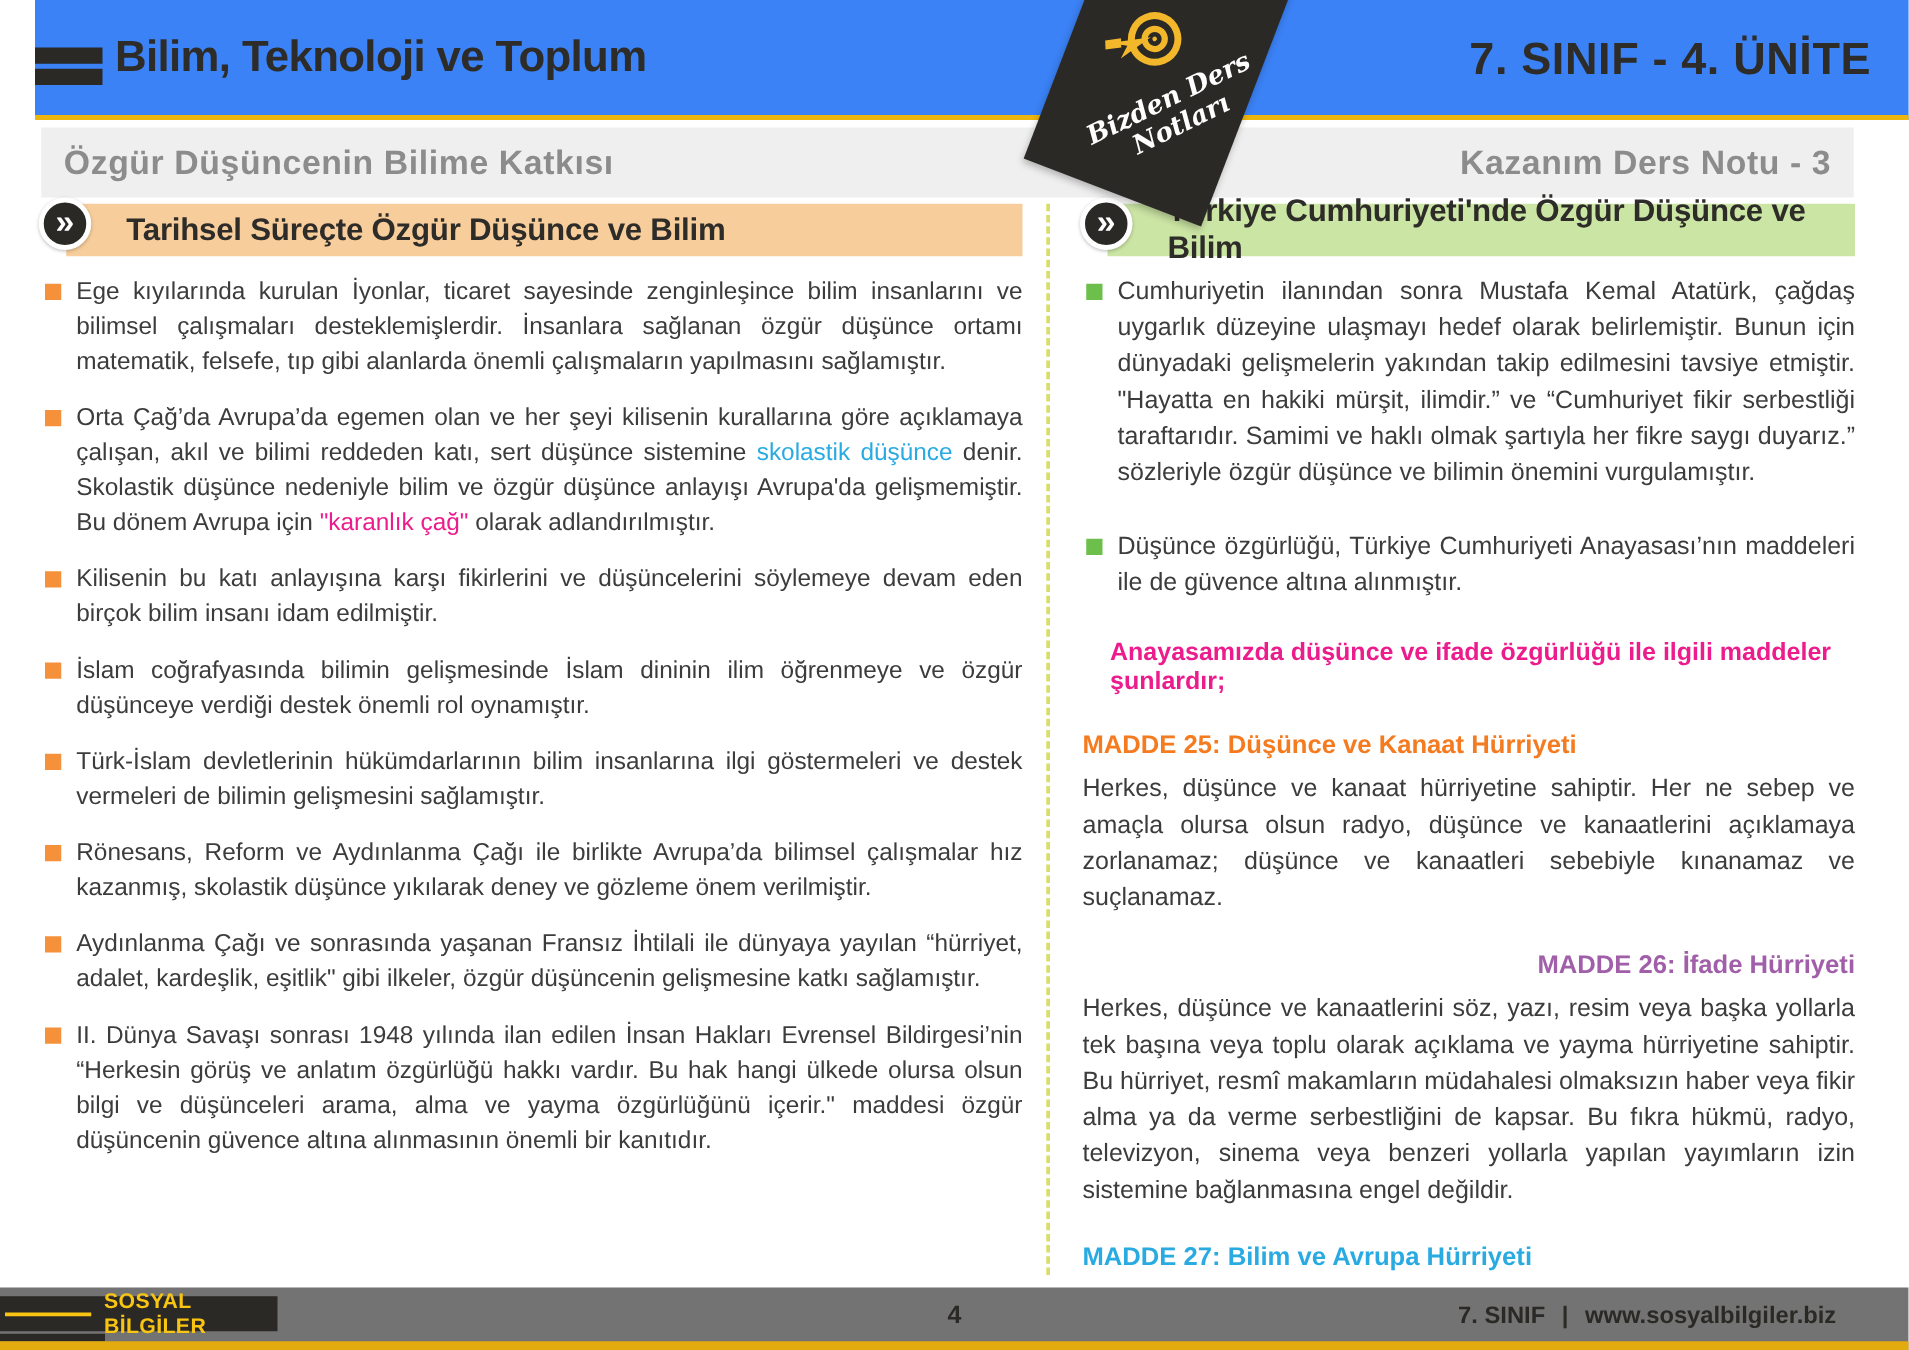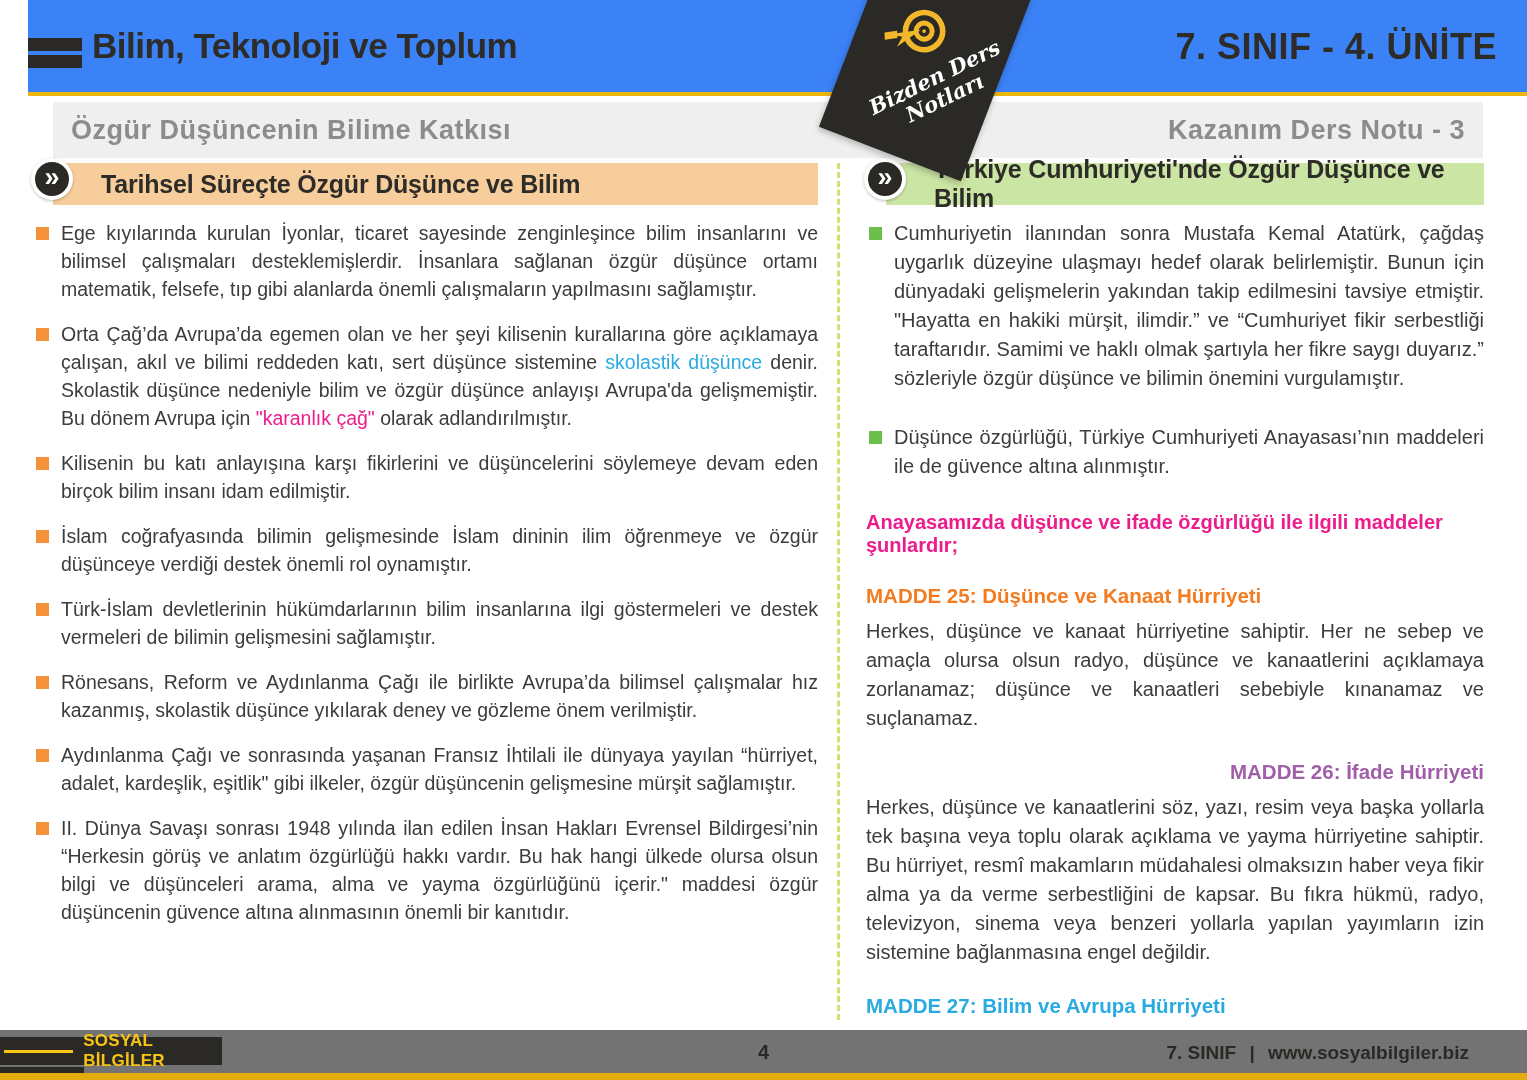--- a/index.html
+++ b/index.html
@@ -12,21 +12,21 @@
              border-bottom:4px solid #EDB60F; z-index:1;margin-left:28px; }
   .eqbars { position:absolute; left:0; top:38px; }
   .eqbars .b { width:54px; height:13px; background:#2B2926; margin-bottom:4px; }
   .main-title { position:absolute; left:64px; top:26px; font-size:35px; font-weight:bold;
                 color:#2E2C29; letter-spacing:-0.5px; }
   .unit-title { position:absolute; right:58px; top:26px; font-size:36px; font-weight:bold;
                 color:#2E2C29; letter-spacing:0.5px; }
 
   
   .subbar { position:absolute; left:33px; right:44px; top:102px; height:56px; background:#EFEFEF;
-            display:flex; align-items:center; justify-content:space-between; padding:0 18px; z-index:1;margin-left:20px; }
+            display:flex; align-items:center; justify-content:space-between; padding:0 18px; z-index:1; }
   .subbar .t { font-size:27px; font-weight:bold; color:#8C8C8C; letter-spacing:0.5px; }
 
   
   .ribbon { position:absolute; left:868px; top:-138px; width:152px; height:302px; background:#2B2926;
             transform:rotate(21deg); z-index:6; box-shadow:0 3px 6px rgba(0,0,0,.25); }
   .ribbon-inner { position:absolute; left:-20px; right:-20px; top:142px; text-align:center;
                   transform:rotate(-43deg); }
   .ribbon-inner svg { width:70px; height:62px; }
   .brand-script { color:#fff; font-family:"DejaVu Serif","Liberation Serif",serif; font-style:italic;
                   font-weight:bold; font-size:21px; line-height:23px; transform:rotate(-4deg); }
@@ -49,21 +49,21 @@
   .badge span { margin-top:-4px; }
 
   ul.blist { list-style:none; margin-top:14px; }
   ul.blist li { position:relative; padding-left:28px; text-align:justify; color:#3C3C3C; }
   .col-left  ul.blist li { font-size:19.5px; line-height:28px; margin-bottom:17px; }
   .col-right ul.blist li { font-size:20px;   line-height:29px; margin-bottom:30px; }
   ul.blist .marker { position:absolute; left:3px; top:8px; width:13px; height:13px; }
   .col-left  ul.blist .marker { background:#F5913A; }
   .col-right ul.blist .marker { background:#6CBF4B; }
 
-  .intro-line { margin-top:14px; font-size:20px; font-weight:bold; color:#EC1C8D; }
+  .intro-line { margin-top:14px; font-size:20px; font-weight:bold; color:#EC1C8D;margin-left:22px; }
   .articles h3 { margin-top:27px; font-size:20.5px; font-weight:bold; }
   .articles p  { margin-top:9px; font-size:20px; line-height:29px; color:#3C3C3C; text-align:justify; }
 
   
   .footer { position:absolute; left:0; bottom:0; width:100%; height:50px; background:#737373; z-index:3; }
   .footer::after { content:""; position:absolute; left:0; bottom:0; width:100%; height:7px; background:#E3AB0E; }
   .brandbox { position:absolute; left:0; top:7px; width:222px; height:28px; background:#2B2926;
               display:flex; align-items:center; }
   .brandbox .line { width:78px; height:3px; background:#F9C513; margin-left:4px; }
   .brandbox .txt { color:#F9C513; font-weight:bold; font-size:17px; margin-left:10px; letter-spacing:0.3px; }
@@ -117,21 +117,21 @@
           </div>
         <div class="bar">Tarihsel Süreçte Özgür Düşünce ve Bilim</div>
       </div>
       <ul class="blist">
           <li><span class="marker"></span><span><span>Ege kıyılarında kurulan İyonlar, ticaret sayesinde zenginleşince bilim insanlarını ve bilimsel çalışmaları desteklemişlerdir. İnsanlara sağlanan özgür düşünce ortamı matematik, felsefe, tıp gibi alanlarda önemli çalışmaların yapılmasını sağlamıştır.</span></span></li>
           <li><span class="marker"></span><span><span>Orta Çağ’da Avrupa’da egemen olan ve her şeyi kilisenin kurallarına göre açıklamaya çalışan, akıl ve bilimi reddeden katı, sert düşünce sistemine </span><span style="color: rgb(41, 171, 226);">skolastik düşünce</span><span> denir. Skolastik düşünce nedeniyle bilim ve özgür düşünce anlayışı Avrupa'da gelişmemiştir. Bu dönem Avrupa için </span><span style="color: rgb(236, 28, 141);">"karanlık çağ"</span><span> olarak adlandırılmıştır.</span></span></li>
           <li><span class="marker"></span><span><span>Kilisenin bu katı anlayışına karşı fikirlerini ve düşüncelerini söylemeye devam eden birçok bilim insanı idam edilmiştir.</span></span></li>
           <li><span class="marker"></span><span><span>İslam coğrafyasında bilimin gelişmesinde İslam dininin ilim öğrenmeye ve özgür düşünceye verdiği destek önemli rol oynamıştır.</span></span></li>
           <li><span class="marker"></span><span><span>Türk-İslam devletlerinin hükümdarlarının bilim insanlarına ilgi göstermeleri ve destek vermeleri de bilimin gelişmesini sağlamıştır.</span></span></li>
           <li><span class="marker"></span><span><span>Rönesans, Reform ve Aydınlanma Çağı ile birlikte Avrupa’da bilimsel çalışmalar hız kazanmış, skolastik düşünce yıkılarak deney ve gözleme önem verilmiştir.</span></span></li>
-          <li><span class="marker"></span><span><span>Aydınlanma Çağı ve sonrasında yaşanan Fransız İhtilali ile dünyaya yayılan “hürriyet, adalet, kardeşlik, eşitlik" gibi ilkeler, özgür düşüncenin gelişmesine mürşit sağlamıştır.</span></span></li>
+          <li><span class="marker"></span><span><span>Aydınlanma Çağı ve sonrasında yaşanan Fransız İhtilali ile dünyaya yayılan “hürriyet, adalet, kardeşlik, eşitlik" gibi ilkeler, özgür düşüncenin gelişmesine katkı sağlamıştır.</span></span></li>
           <li><span class="marker"></span><span><span>II. Dünya Savaşı sonrası 1948 yılında ilan edilen İnsan Hakları Evrensel Bildirgesi’nin “Herkesin görüş ve anlatım özgürlüğü hakkı vardır. Bu hak hangi ülkede olursa olsun bilgi ve düşünceleri arama, alma ve yayma özgürlüğünü içerir." maddesi özgür düşüncenin güvence altına alınmasının önemli bir kanıtıdır.</span></span></li>
         </ul>
     </div>
 
     <div class="divider"></div>
 
     <div class="col-right">
       <div class="sec green">
         <div class="badge">
             <span>»</span>

